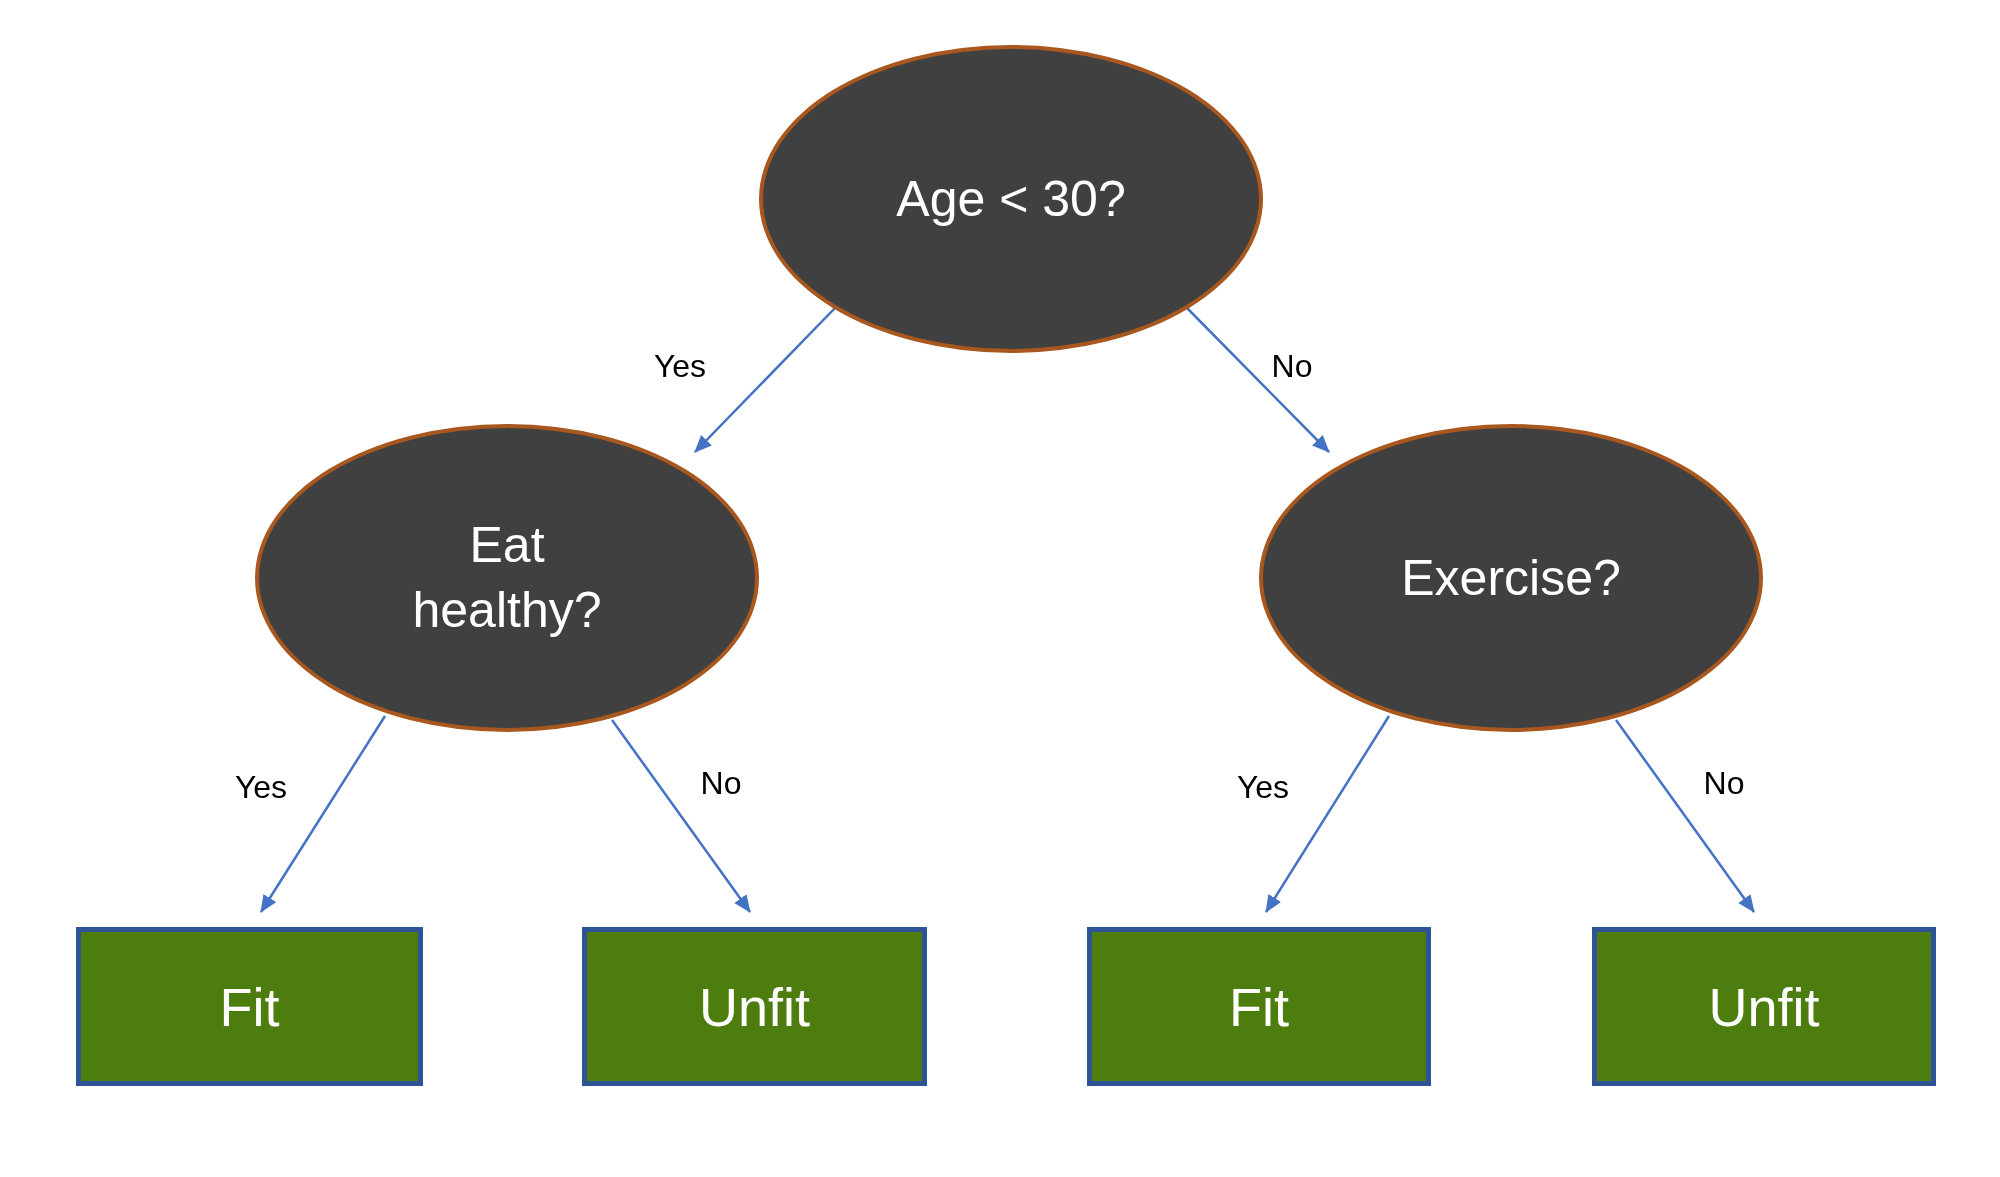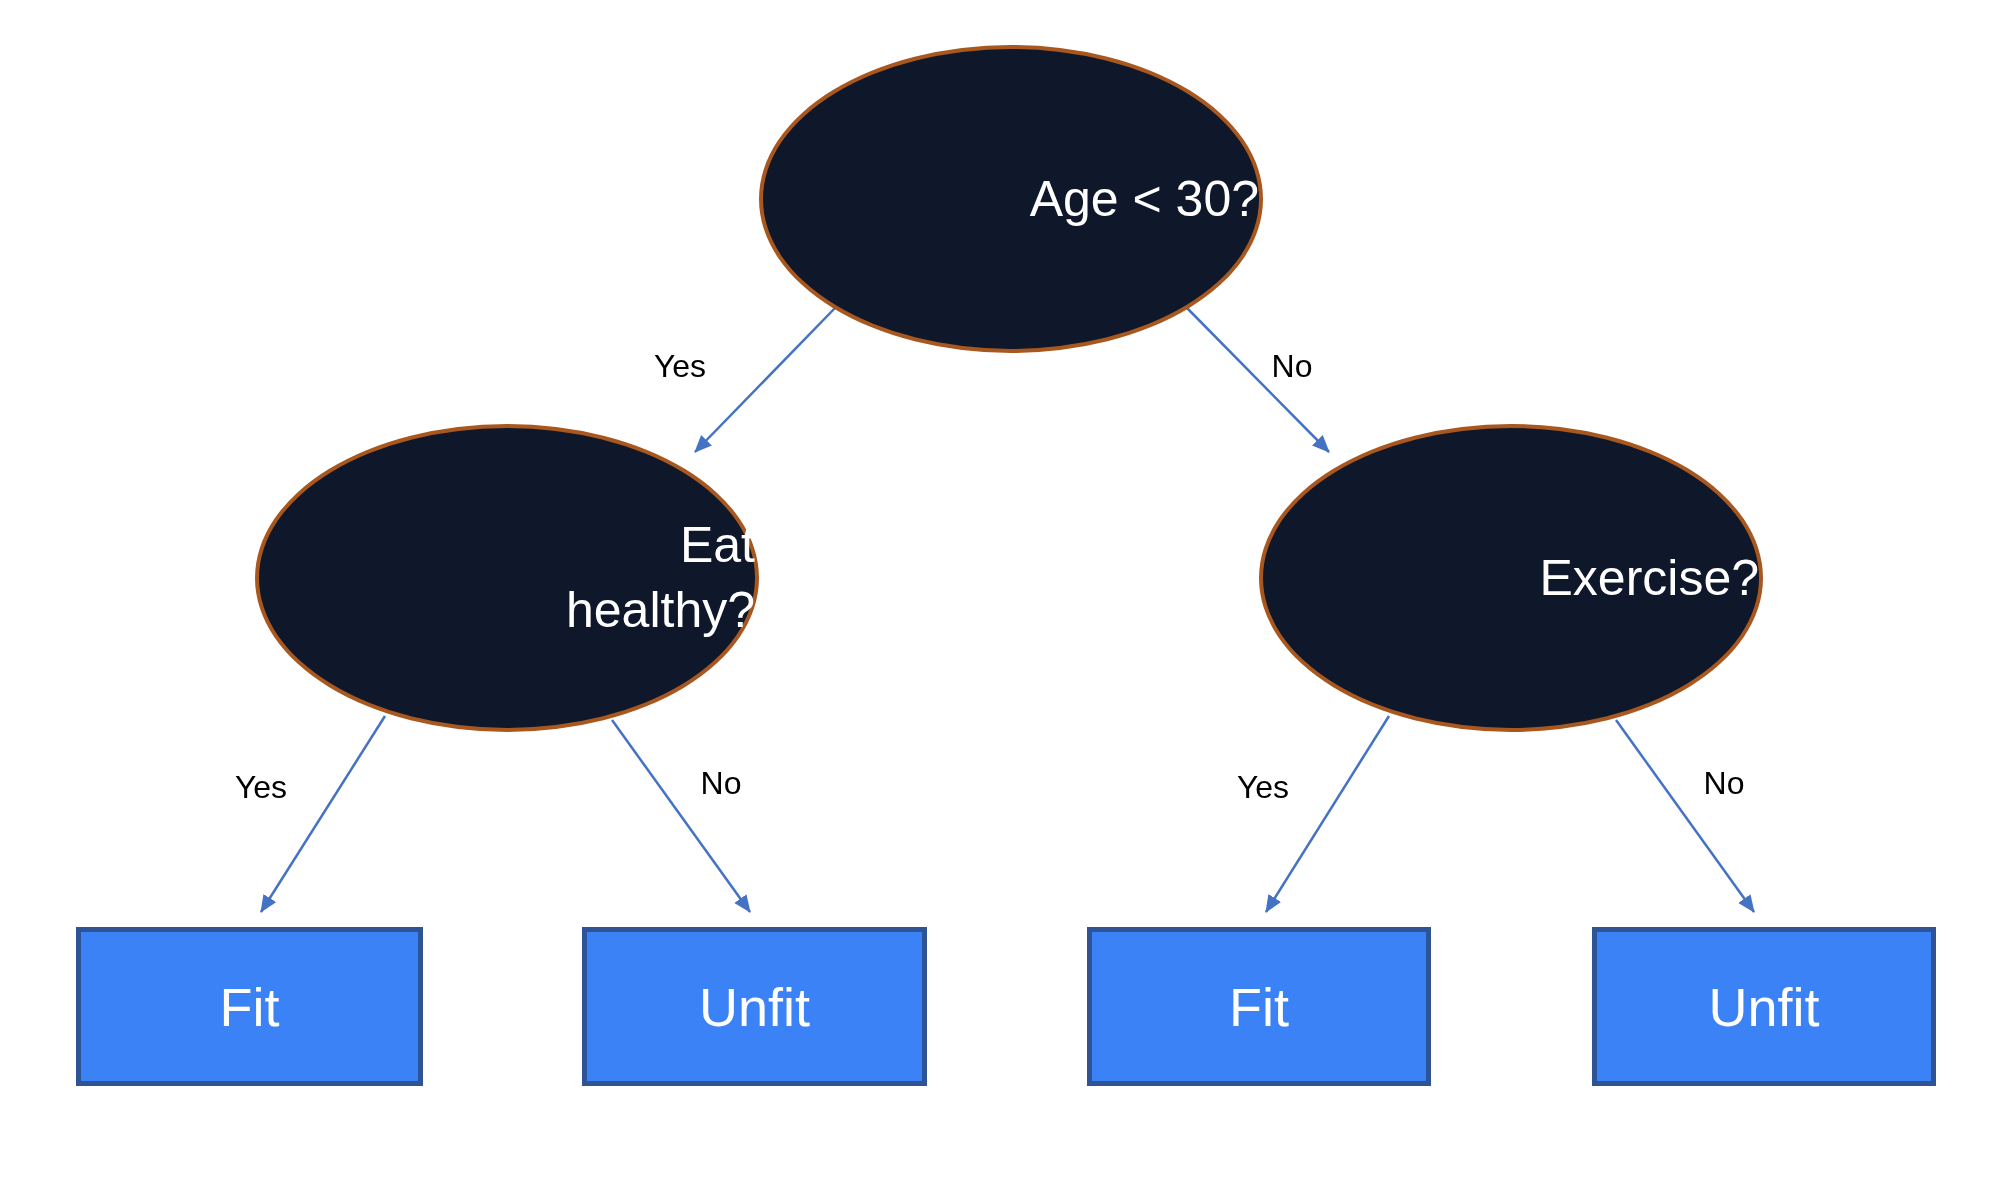--- a/index.html
+++ b/index.html
@@ -20,39 +20,39 @@
     left: 0;
     top: 0;
     width: 2000px;
     height: 1177px;
     pointer-events: none;
   }
   .decision-node {
     position: absolute;
     box-sizing: border-box;
     border-radius: 50%;
-    background: #0f172a;
+    background: #404040;
     border: 4px solid #A8571E;
     color: #ffffff;
     display: flex;
     flex-direction: column;
-    align-items: flex-end;
+    align-items: center;
     justify-content: center;
     text-align: center;
     font-size: 50px;
     line-height: 1.3;
   }
   .node-root  { left: 759px;  top: 45px;  width: 504px; height: 308px; }
   .node-left  { left: 255px;  top: 424px; width: 504px; height: 308px; }
   .node-right { left: 1259px; top: 424px; width: 504px; height: 308px; }
 
   .leaf-node {
     position: absolute;
     box-sizing: border-box;
-    background: #3b82f6;
+    background: #4d7c0f;
     border: 5px solid #2F5496;
     color: #ffffff;
     display: flex;
     align-items: center;
     justify-content: center;
     text-align: center;
     font-size: 54px;
     top: 927px;
     height: 159px;
   }

